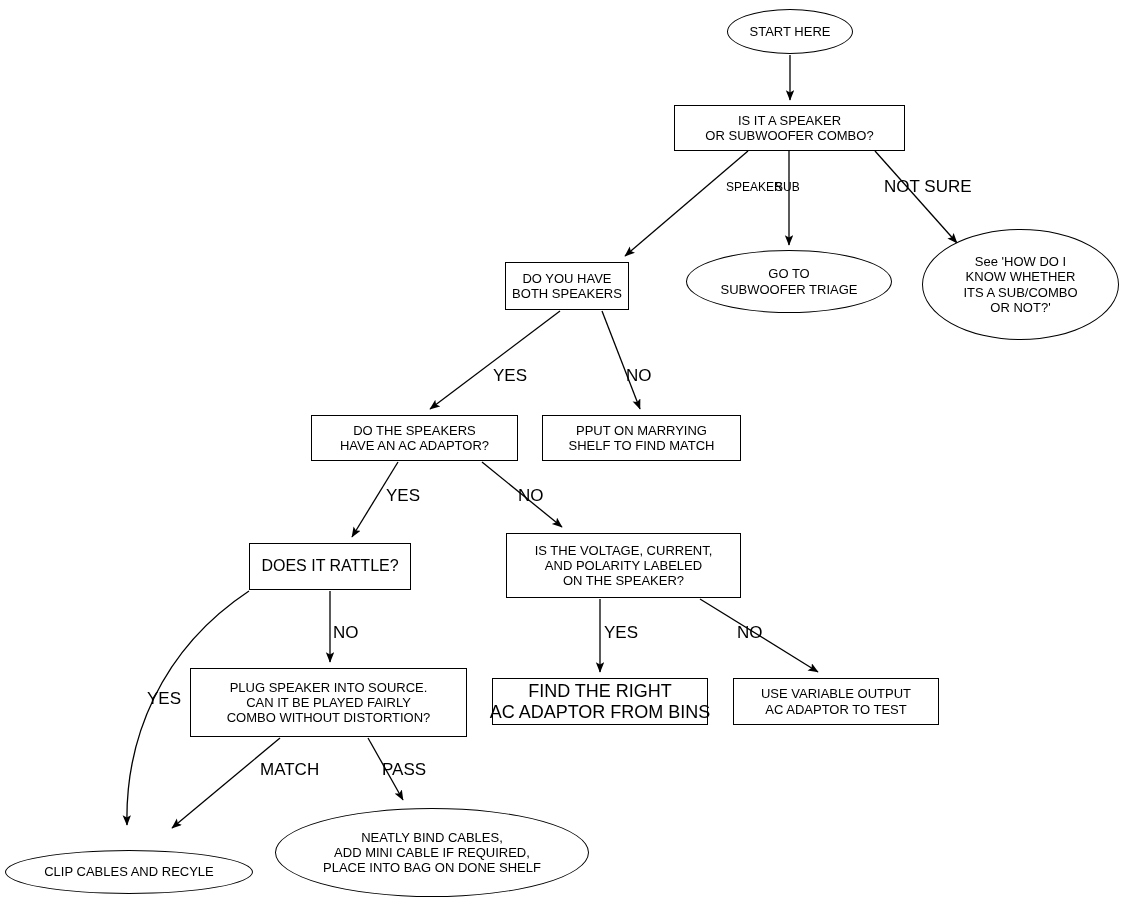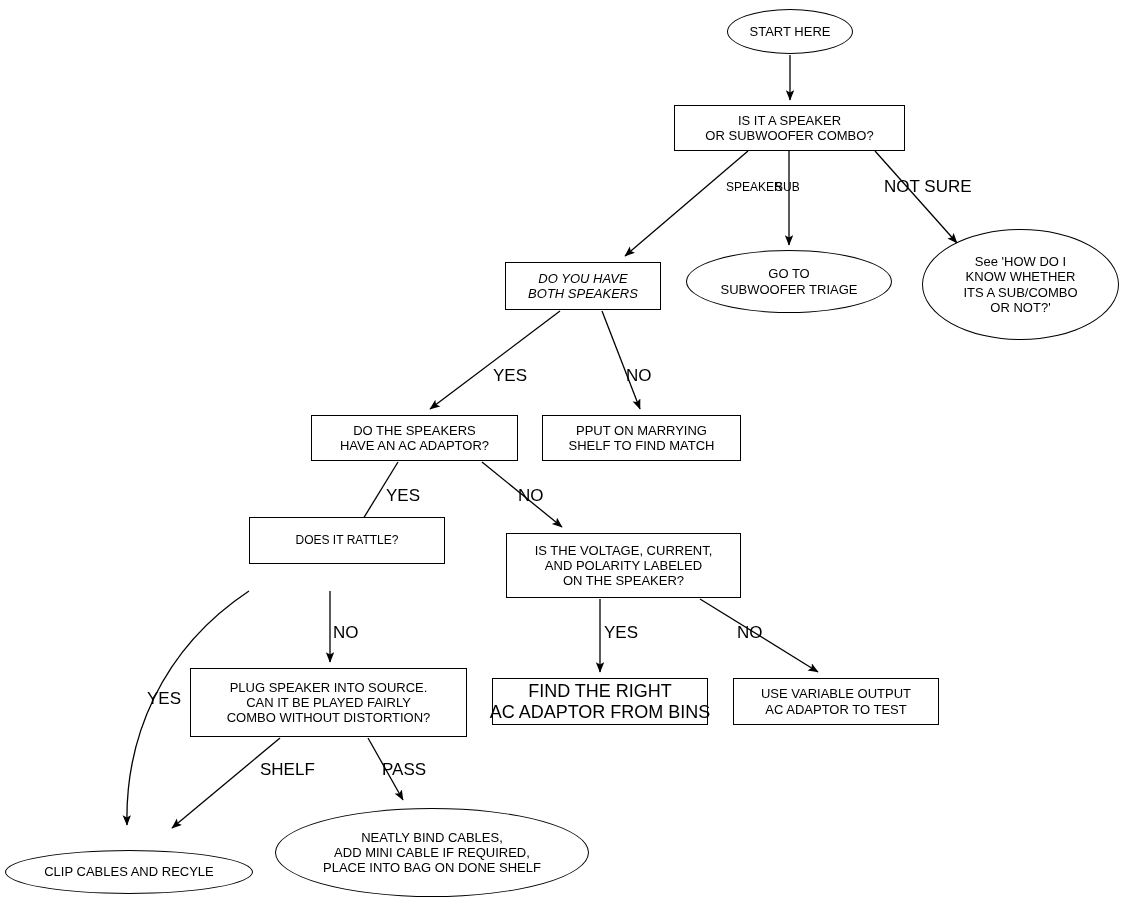--- a/index.html
+++ b/index.html
@@ -75,33 +75,33 @@
         <path d="M 700,599 L 818,672" marker-end="url(#arrowhead)"></path>
         <path d="M 280,738 L 172,828" marker-end="url(#arrowhead)"></path>
         <path d="M 368,738 L 403,800" marker-end="url(#arrowhead)"></path>
       </g>
   </svg>
 
   <div id="nodes-layer">
       <div class="node ellipse" style="left: 727px; top: 9px; width: 126px; height: 45px; font-size: 13px;"><span>START HERE</span></div>
       <div class="node box" style="left: 674px; top: 105px; width: 231px; height: 46px; font-size: 13px;"><span>IS IT A SPEAKER
 OR SUBWOOFER COMBO?</span></div>
-      <div class="node box" style="left: 505px; top: 262px; width: 156px; height: 48px; font-size: 13px; font-style: italic;"><span>DO YOU HAVE
+      <div class="node box" style="left: 505px; top: 262px; width: 124px; height: 48px; font-size: 13px;"><span>DO YOU HAVE
 BOTH SPEAKERS</span></div>
       <div class="node ellipse" style="left: 686px; top: 250px; width: 206px; height: 63px; font-size: 13px;"><span>GO TO
 SUBWOOFER TRIAGE</span></div>
       <div class="node ellipse" style="left: 922px; top: 229px; width: 197px; height: 111px; font-size: 13px;"><span>See 'HOW DO I
 KNOW WHETHER
 ITS A SUB/COMBO
 OR NOT?'</span></div>
       <div class="node box" style="left: 311px; top: 415px; width: 207px; height: 46px; font-size: 13px;"><span>DO THE SPEAKERS
 HAVE AN AC ADAPTOR?</span></div>
       <div class="node box" style="left: 542px; top: 415px; width: 199px; height: 46px; font-size: 13px;"><span>PPUT ON MARRYING
 SHELF TO FIND MATCH</span></div>
-      <div class="node box" style="left: 249px; top: 517px; width: 196px; height: 47px; font-size: 12px;"><span>DOES IT RATTLE?</span></div>
+      <div class="node box" style="left: 249px; top: 543px; width: 162px; height: 47px; font-size: 16px;"><span>DOES IT RATTLE?</span></div>
       <div class="node box" style="left: 482px; top: 533px; width: 235px; height: 65px; font-size: 13px; margin-left: 24px;"><span>IS THE VOLTAGE, CURRENT,
 AND POLARITY LABELED
 ON THE SPEAKER?</span></div>
       <div class="node box" style="left: 190px; top: 668px; width: 277px; height: 69px; font-size: 13px;"><span>PLUG SPEAKER INTO SOURCE.
 CAN IT BE PLAYED FAIRLY
 COMBO WITHOUT DISTORTION?</span></div>
       <div class="node box" style="left: 492px; top: 678px; width: 216px; height: 47px; font-size: 18px;"><span>FIND THE RIGHT
 AC ADAPTOR FROM BINS</span></div>
       <div class="node box" style="left: 733px; top: 678px; width: 206px; height: 47px; font-size: 13px;"><span>USE VARIABLE OUTPUT
 AC ADAPTOR TO TEST</span></div>
@@ -115,17 +115,17 @@
       <div class="edge-label" style="left: 775px; top: 180px; font-size: 12px;">SUB</div>
       <div class="edge-label" style="left: 884px; top: 177px; font-size: 17px;">NOT SURE</div>
       <div class="edge-label" style="left: 493px; top: 366px; font-size: 17px;">YES</div>
       <div class="edge-label" style="left: 626px; top: 366px; font-size: 17px;">NO</div>
       <div class="edge-label" style="left: 386px; top: 486px; font-size: 17px;">YES</div>
       <div class="edge-label" style="left: 518px; top: 486px; font-size: 17px;">NO</div>
       <div class="edge-label" style="left: 333px; top: 623px; font-size: 17px;">NO</div>
       <div class="edge-label" style="left: 147px; top: 689px; font-size: 17px;">YES</div>
       <div class="edge-label" style="left: 604px; top: 623px; font-size: 17px;">YES</div>
       <div class="edge-label" style="left: 737px; top: 623px; font-size: 17px;">NO</div>
-      <div class="edge-label" style="left: 260px; top: 760px; font-size: 17px;">SHELF</div>
+      <div class="edge-label" style="left: 260px; top: 760px; font-size: 17px;">MATCH</div>
       <div class="edge-label" style="left: 382px; top: 760px; font-size: 17px;">PASS</div>
     </div>
 
 </div>
 
 </body></html>

